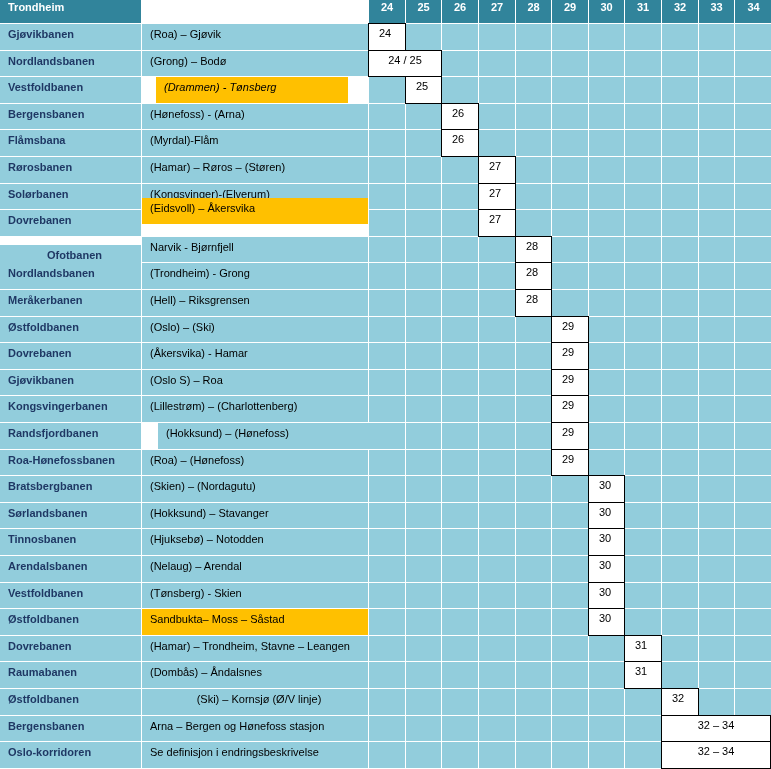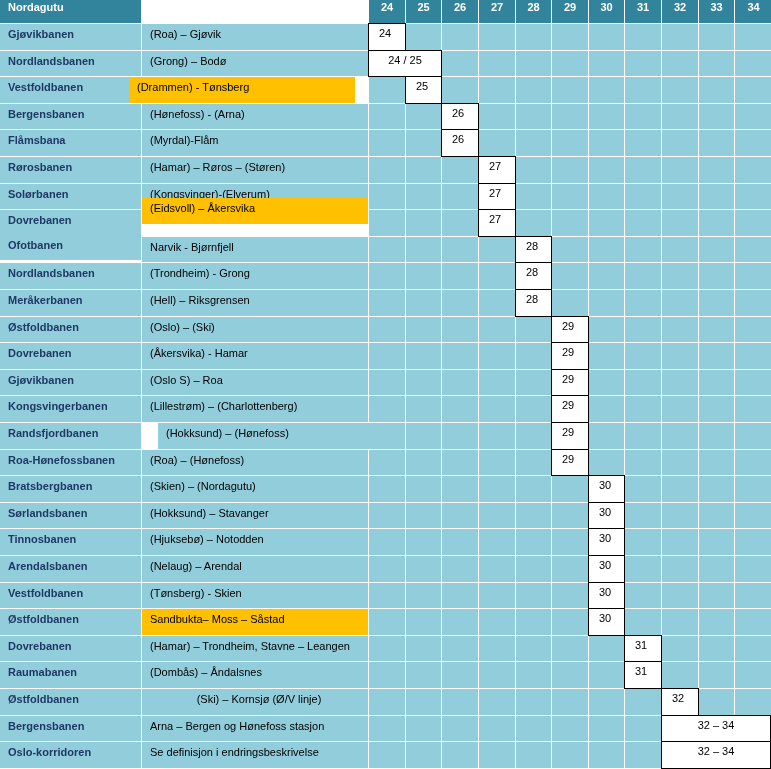--- a/index.html
+++ b/index.html
@@ -48,21 +48,21 @@
     padding-top: 3px;
     white-space: nowrap;
   }
   .box.left { padding-left: 10px; text-align: left; }
   .box.center { text-align: center; }
 </style>
 </head>
 <body>
 
 <div id="schedule">
-    <div class="hdr" style="left: 0px; width: 141px;">Nordagutu</div>
+    <div class="hdr" style="left: 0px; width: 141px;">Trondheim</div>
     <div class="hdr wk" style="left: 369px; width: 36px;">24</div>
     <div class="hdr wk" style="left: 406px; width: 35px;">25</div>
     <div class="hdr wk" style="left: 442px; width: 36px;">26</div>
     <div class="hdr wk" style="left: 479px; width: 36px;">27</div>
     <div class="hdr wk" style="left: 516px; width: 35px;">28</div>
     <div class="hdr wk" style="left: 552px; width: 36px;">29</div>
     <div class="hdr wk" style="left: 589px; width: 35px;">30</div>
     <div class="hdr wk" style="left: 625px; width: 36px;">31</div>
     <div class="hdr wk" style="left: 662px; width: 36px;">32</div>
     <div class="hdr wk" style="left: 699px; width: 35px;">33</div>
@@ -89,21 +89,21 @@
     <div class="cell wkcell" style="left: 479px; top: 51px; width: 36px; height: 25px;"></div>
     <div class="cell wkcell" style="left: 516px; top: 51px; width: 35px; height: 25px;"></div>
     <div class="cell wkcell" style="left: 552px; top: 51px; width: 36px; height: 25px;"></div>
     <div class="cell wkcell" style="left: 589px; top: 51px; width: 35px; height: 25px;"></div>
     <div class="cell wkcell" style="left: 625px; top: 51px; width: 36px; height: 25px;"></div>
     <div class="cell wkcell" style="left: 662px; top: 51px; width: 36px; height: 25px;"></div>
     <div class="cell wkcell" style="left: 699px; top: 51px; width: 35px; height: 25px;"></div>
     <div class="cell wkcell" style="left: 735px; top: 51px; width: 37px; height: 25px;"></div>
     <div class="box center" style="left: 368px; top: 50px; width: 74px; height: 27px;">24 / 25</div>
     <div class="cell name" style="left: 0px; top: 77px; width: 141px; height: 26px;">Vestfoldbanen</div>
-    <div class="cell hl" style="left: 129px; top: 77px; width: 226px; height: 26px;">(Drammen) - Tønsberg</div>
+    <div class="cell hl" style="left: 156px; top: 77px; width: 192px; height: 26px; font-style: italic;">(Drammen) - Tønsberg</div>
     <div class="cell wkcell" style="left: 369px; top: 77px; width: 36px; height: 26px;"></div>
     <div class="cell wkcell" style="left: 406px; top: 77px; width: 35px; height: 26px;"></div>
     <div class="cell wkcell" style="left: 442px; top: 77px; width: 36px; height: 26px;"></div>
     <div class="cell wkcell" style="left: 479px; top: 77px; width: 36px; height: 26px;"></div>
     <div class="cell wkcell" style="left: 516px; top: 77px; width: 35px; height: 26px;"></div>
     <div class="cell wkcell" style="left: 552px; top: 77px; width: 36px; height: 26px;"></div>
     <div class="cell wkcell" style="left: 589px; top: 77px; width: 35px; height: 26px;"></div>
     <div class="cell wkcell" style="left: 625px; top: 77px; width: 36px; height: 26px;"></div>
     <div class="cell wkcell" style="left: 662px; top: 77px; width: 36px; height: 26px;"></div>
     <div class="cell wkcell" style="left: 699px; top: 77px; width: 35px; height: 26px;"></div>
@@ -172,21 +172,21 @@
     <div class="cell wkcell" style="left: 442px; top: 210px; width: 36px; height: 26px;"></div>
     <div class="cell wkcell" style="left: 479px; top: 210px; width: 36px; height: 26px;"></div>
     <div class="cell wkcell" style="left: 516px; top: 210px; width: 35px; height: 26px;"></div>
     <div class="cell wkcell" style="left: 552px; top: 210px; width: 36px; height: 26px;"></div>
     <div class="cell wkcell" style="left: 589px; top: 210px; width: 35px; height: 26px;"></div>
     <div class="cell wkcell" style="left: 625px; top: 210px; width: 36px; height: 26px;"></div>
     <div class="cell wkcell" style="left: 662px; top: 210px; width: 36px; height: 26px;"></div>
     <div class="cell wkcell" style="left: 699px; top: 210px; width: 35px; height: 26px;"></div>
     <div class="cell wkcell" style="left: 735px; top: 210px; width: 37px; height: 26px;"></div>
     <div class="box left" style="left: 478px; top: 209px; width: 38px; height: 28px;">27</div>
-    <div class="cell name" style="left: 0px; top: 235px; width: 141px; height: 25px;">Ofotbanen</div>
+    <div class="cell name" style="left: 0px; top: 245px; width: 141px; height: 25px; text-align: center;">Ofotbanen</div>
     <div class="cell" style="left: 142px; top: 237px; width: 226px; height: 25px;">Narvik - Bjørnfjell</div>
     <div class="cell wkcell" style="left: 369px; top: 237px; width: 36px; height: 25px;"></div>
     <div class="cell wkcell" style="left: 406px; top: 237px; width: 35px; height: 25px;"></div>
     <div class="cell wkcell" style="left: 442px; top: 237px; width: 36px; height: 25px;"></div>
     <div class="cell wkcell" style="left: 479px; top: 237px; width: 36px; height: 25px;"></div>
     <div class="cell wkcell" style="left: 516px; top: 237px; width: 35px; height: 25px;"></div>
     <div class="cell wkcell" style="left: 552px; top: 237px; width: 36px; height: 25px;"></div>
     <div class="cell wkcell" style="left: 589px; top: 237px; width: 35px; height: 25px;"></div>
     <div class="cell wkcell" style="left: 625px; top: 237px; width: 36px; height: 25px;"></div>
     <div class="cell wkcell" style="left: 662px; top: 237px; width: 36px; height: 25px;"></div>

